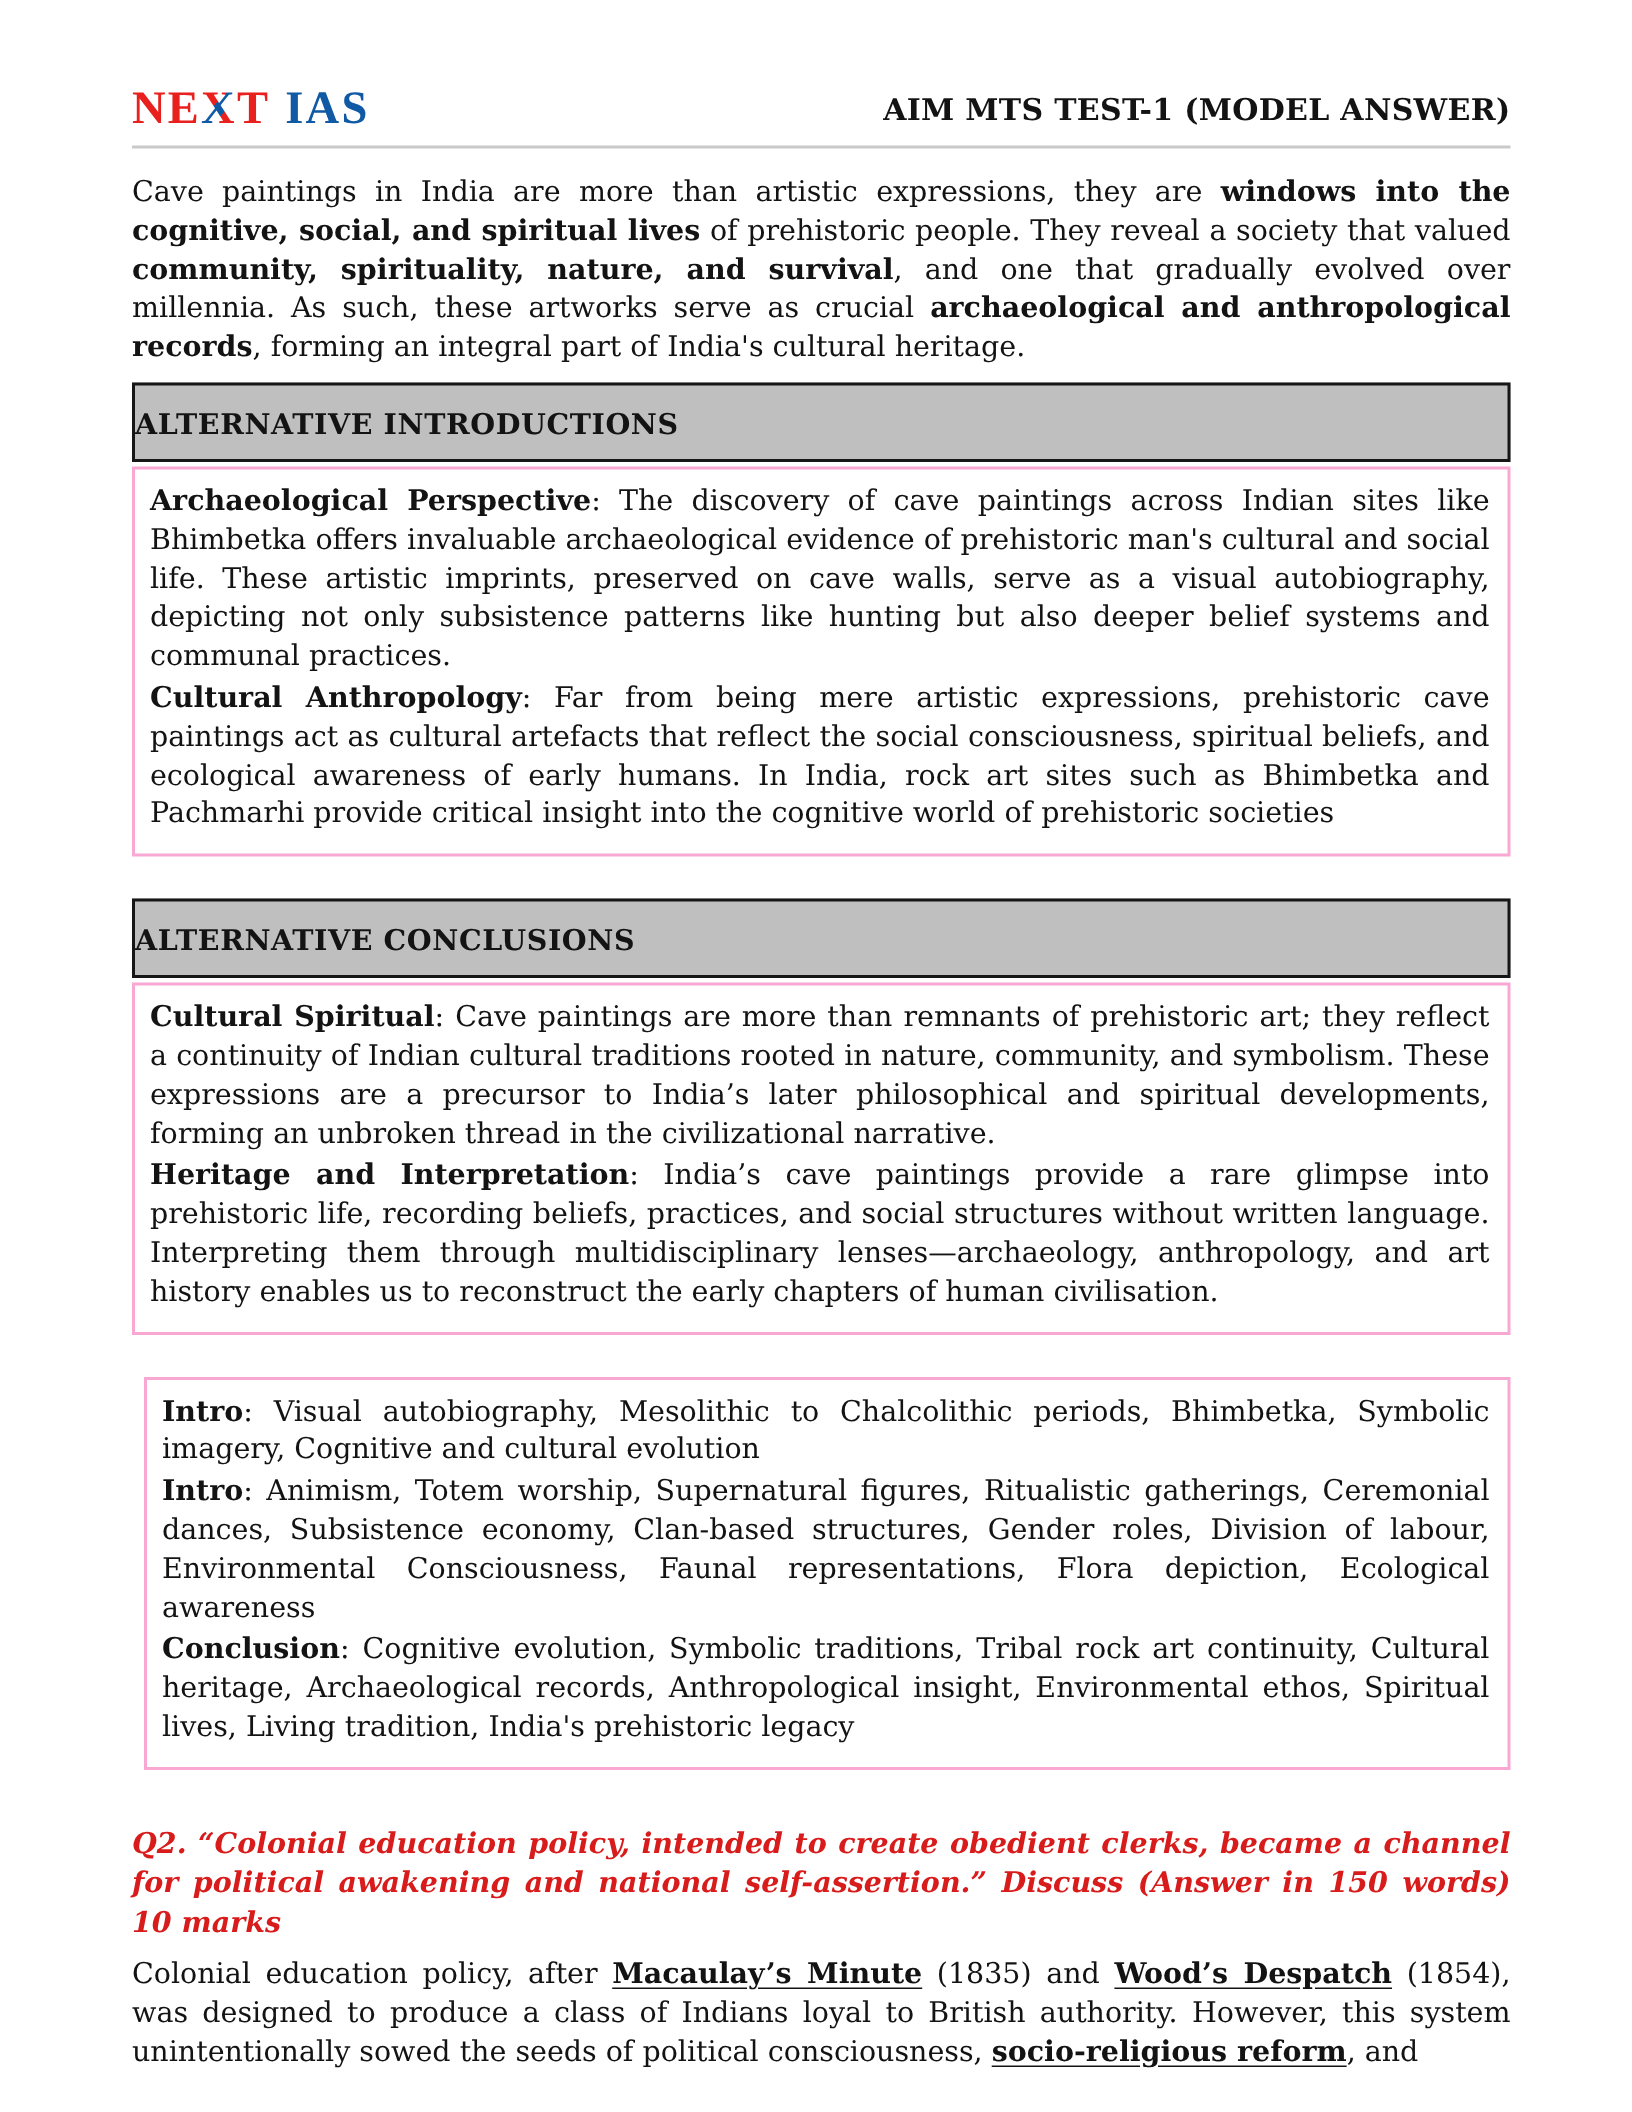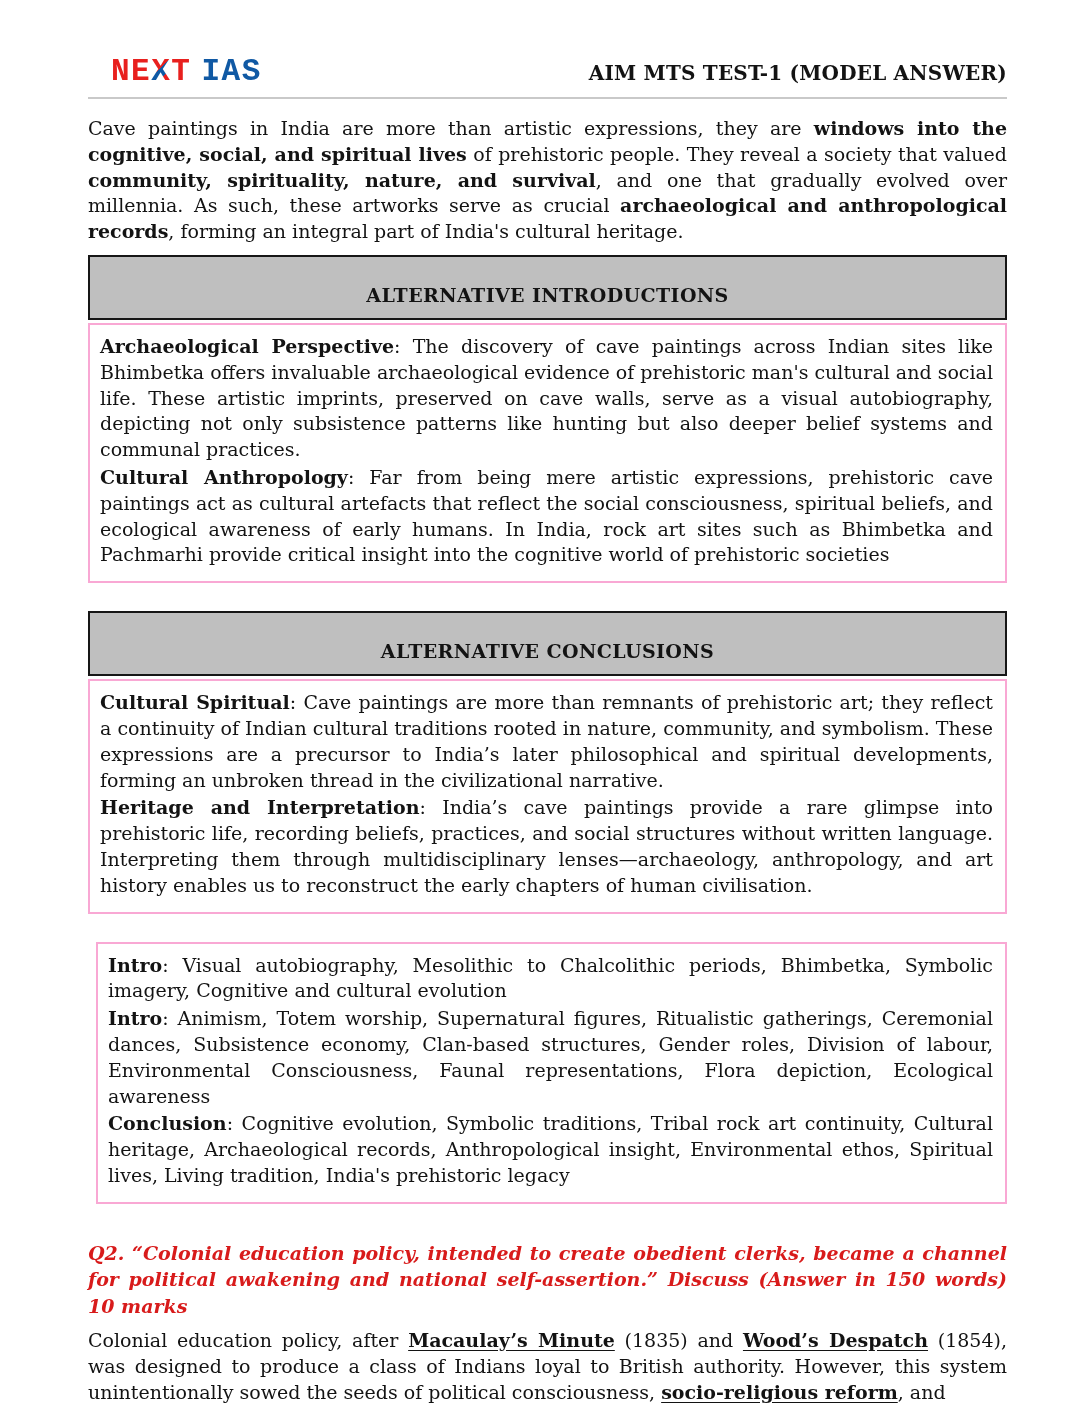--- a/index.html
+++ b/index.html
@@ -22,24 +22,23 @@
     overflow:hidden;
   }
   .content{padding:0 81px 0 88px;}
 
   
   .hdr{
     display:flex;justify-content:space-between;align-items:flex-end;
     padding-top:56px;
   }
   .logo{
-    font-family:Liberation Mono, monospace;
+    font-family:Liberation Serif, serif;
     font-weight:900;font-size:31px;letter-spacing:1.5px;line-height:1;
     user-select:none;
-    margin-left:23px;
   }
   .logo .seg-red{color:var(--logo-red);}
   .logo .seg-blue{color:var(--logo-blue);margin-left:10px;}
   .logo .logo-x{
     background:linear-gradient(135deg,var(--logo-red) 0 42%,var(--logo-blue) 42% 62%,var(--logo-red) 62% 100%);
     -webkit-background-clip:text;background-clip:text;
     color:transparent;
   }
   .doc-title{
     font-weight:bold;font-size:20px;letter-spacing:.2px;
@@ -57,23 +56,22 @@
   .intro{margin-top:17px;}
   .b{font-weight:bold;}
   .u{text-decoration:underline;text-underline-offset:3px;}
 
   
   .kbox{margin-top:10px;}
   .kbox + .kbox{margin-top:28px;}
   .kbox-header{
     border:2px solid #161616;
     background:var(--box-header-gray);
-    text-align:center;
     font-weight:bold;font-size:19px;letter-spacing:.4px;
-    padding:27px 0 12px 0;
+    padding:15px 0 12px 0;
   }
   .kbox-body{
     border:2px solid #f9a8d4;
     margin-top:3px;
     padding:9px 12px 13px 10px;
   }
   .kbox-body .para + .para{margin-top:2px;}
   .kbox-indent{margin-left:8px;}
 
   

